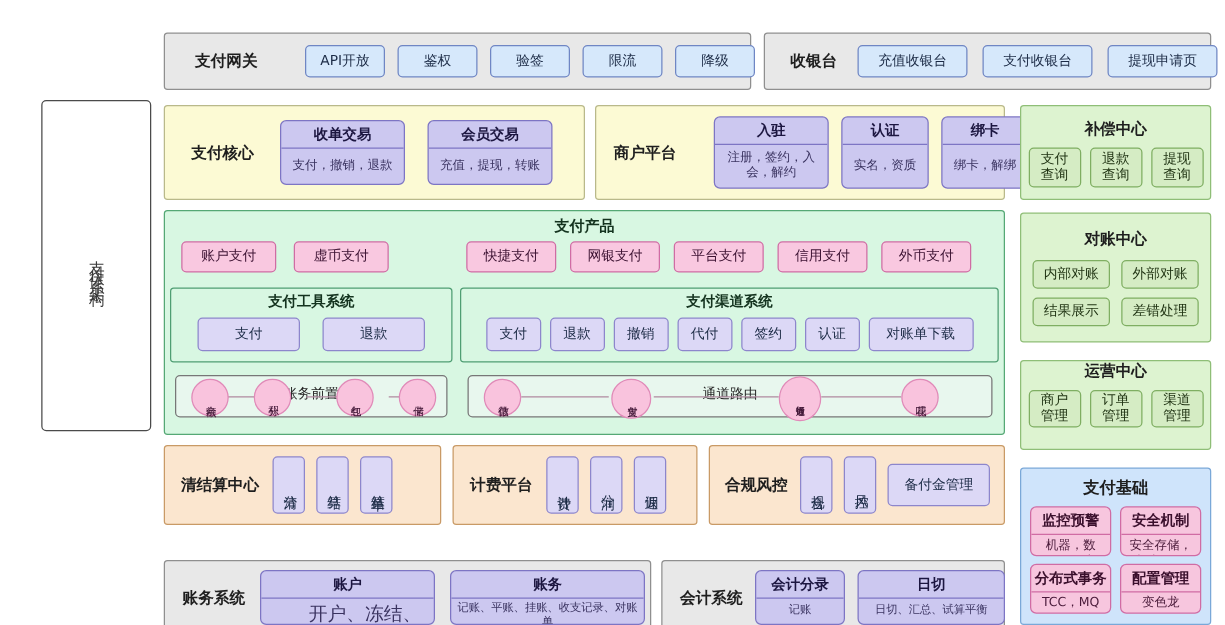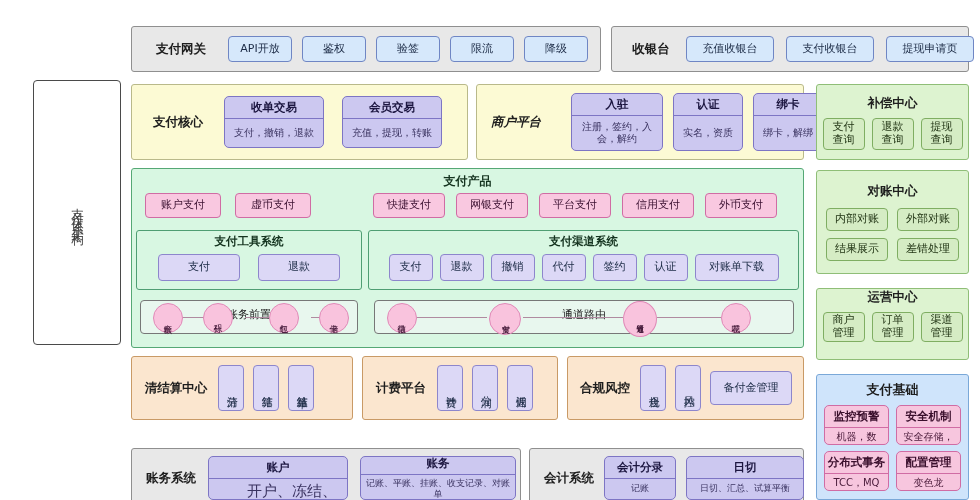--- a/index.html
+++ b/index.html
@@ -120,21 +120,21 @@
 <body>
 
 <div id="root">
 
   <div class="vtitle">
     <span>支付体系架构</span>
   </div>
 
   <div class="band t-gray" style="left:131px; top:26px; width:470px; height:46px; padding:0 10px;">
     <div class="band-label" style="width:78px;">支付网关</div>
-    <div class="row" style="gap:10px; margin-left:8px;">
+    <div class="row" style="gap:10px; margin-left:24px;">
       <div class="chip" style="width:64px;height:26px;">API开放</div>
       <div class="chip" style="width:64px;height:26px;">鉴权</div>
       <div class="chip" style="width:64px;height:26px;">验签</div>
       <div class="chip" style="width:64px;height:26px;">限流</div>
       <div class="chip" style="width:64px;height:26px;">降级</div>
     </div>
   </div>
 
   <div class="band t-gray" style="left:611px; top:26px; width:358px; height:46px; padding:0 10px;">
     <div class="band-label" style="width:58px;">收银台</div>
@@ -153,21 +153,21 @@
         <div class="bd">支付，撤销，退款</div>
       </div>
       <div class="card" style="width:100px;height:52px;">
         <div class="hd">会员交易</div>
         <div class="bd">充值，提现，转账</div>
       </div>
     </div>
   </div>
 
   <div class="band t-yellow" style="left:476px; top:84px; width:328px; height:76px; padding:0 8px;">
-    <div class="band-label" style="width:62px;font-style:italic;">商户平台</div>
+    <div class="band-label" style="width:62px;">商户平台</div>
     <div class="row" style="gap:10px; margin-left:24px;">
       <div class="card" style="width:92px;height:58px;">
         <div class="hd">入驻</div>
         <div class="bd">注册，签约，入会，解约</div>
       </div>
       <div class="card" style="width:70px;height:58px;">
         <div class="hd">认证</div>
         <div class="bd">实名，资质</div>
       </div>
       <div class="card" style="width:70px;height:58px;">
@@ -320,21 +320,21 @@
     </div>
   </div>
 
   <div class="band t-gray" style="left:131px; top:448px; width:390px; height:60px; padding:0 8px;">
     <div class="band-label" style="width:62px;">账务系统</div>
     <div class="row" style="gap:12px; margin-left:6px;">
       <div class="card" style="width:140px;height:44px;">
         <div class="hd">账户</div>
         <div class="bd" style="font-size:15px;margin-left:28px;">开户、冻结、解冻、止入、止出</div>
       </div>
-      <div class="card" style="width:156px;height:44px;justify-content:center;">
+      <div class="card" style="width:156px;height:44px;">
         <div class="hd">账务</div>
         <div class="bd" style="font-size:9px;">记账、平账、挂账、收支记录、对账单</div>
       </div>
     </div>
   </div>
 
   <div class="band t-gray" style="left:529px; top:448px; width:275px; height:60px; padding:0 8px;">
     <div class="band-label" style="width:62px;">会计系统</div>
     <div class="row" style="gap:10px; margin-left:4px;">
       <div class="card" style="width:72px;height:44px;">

